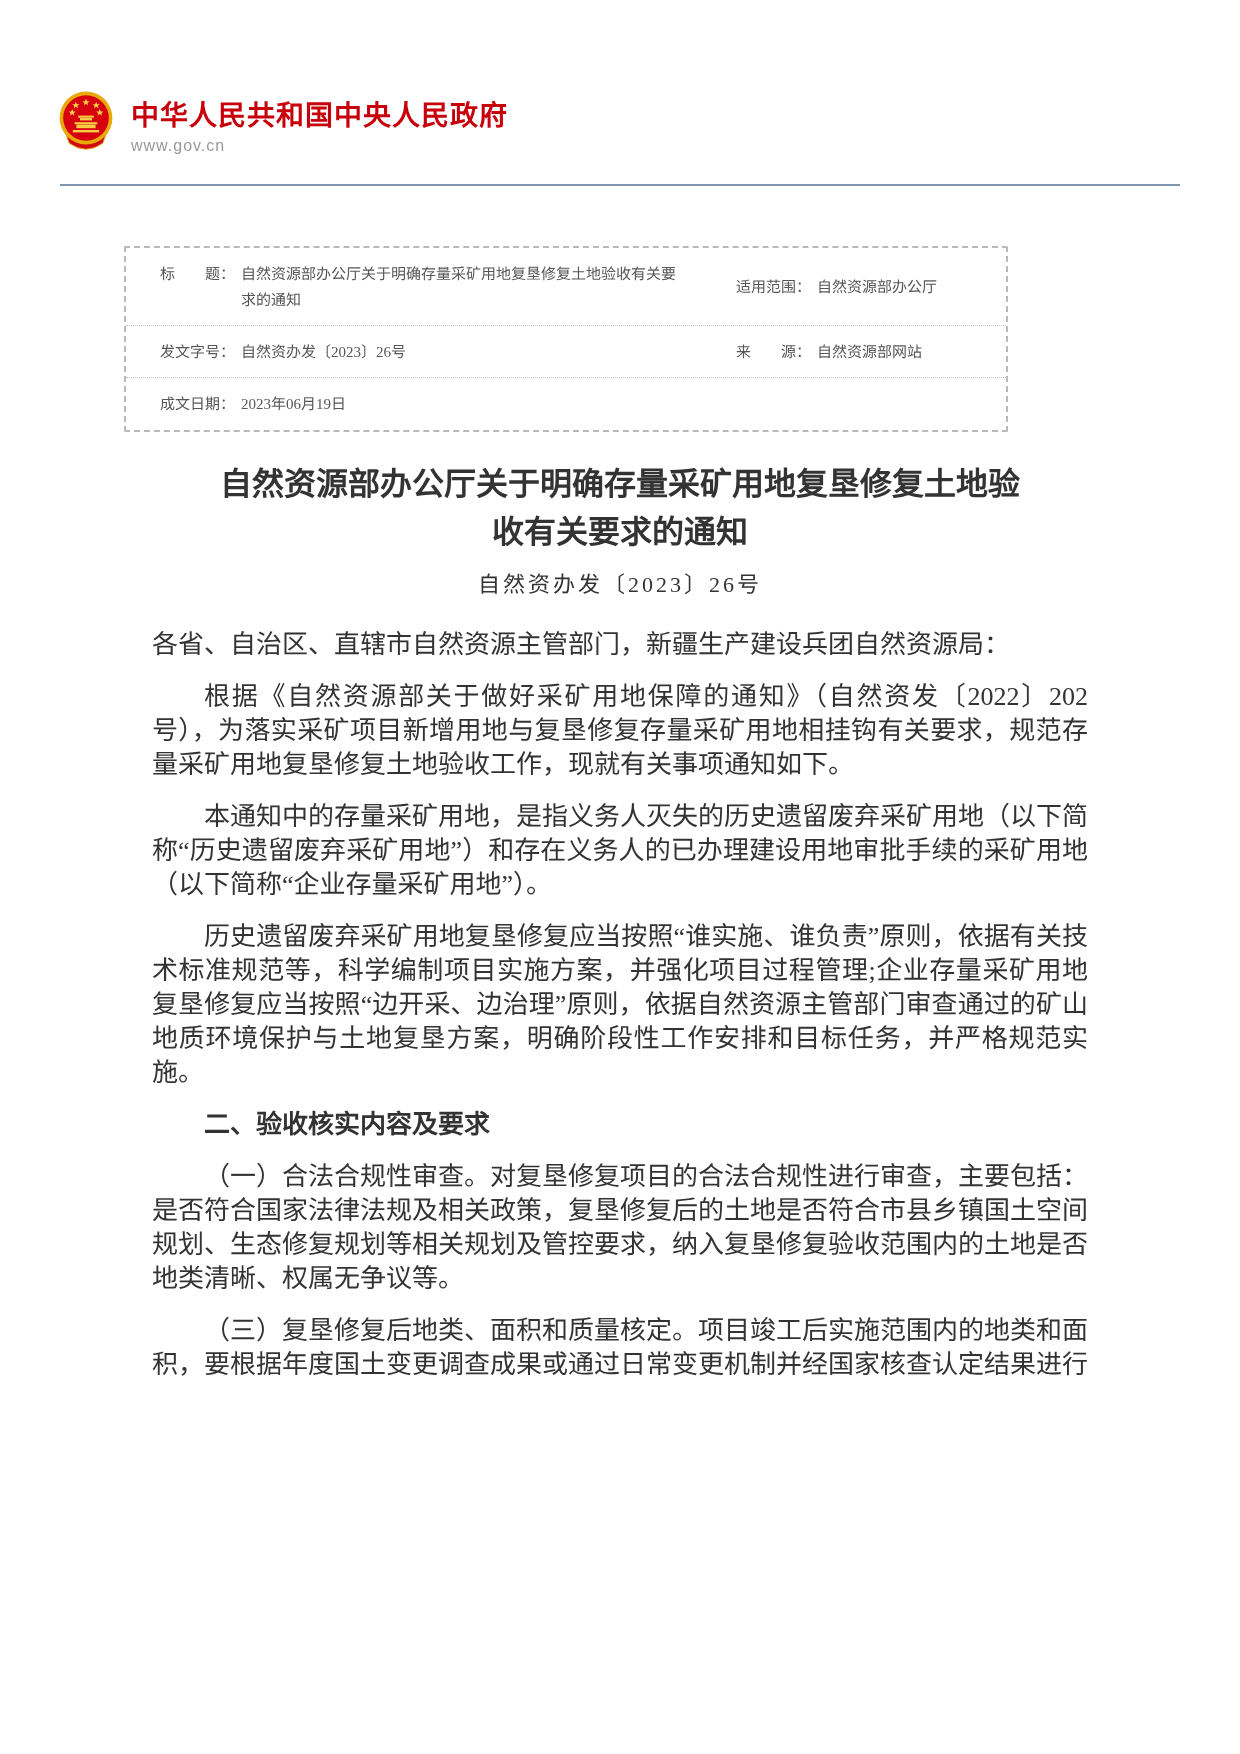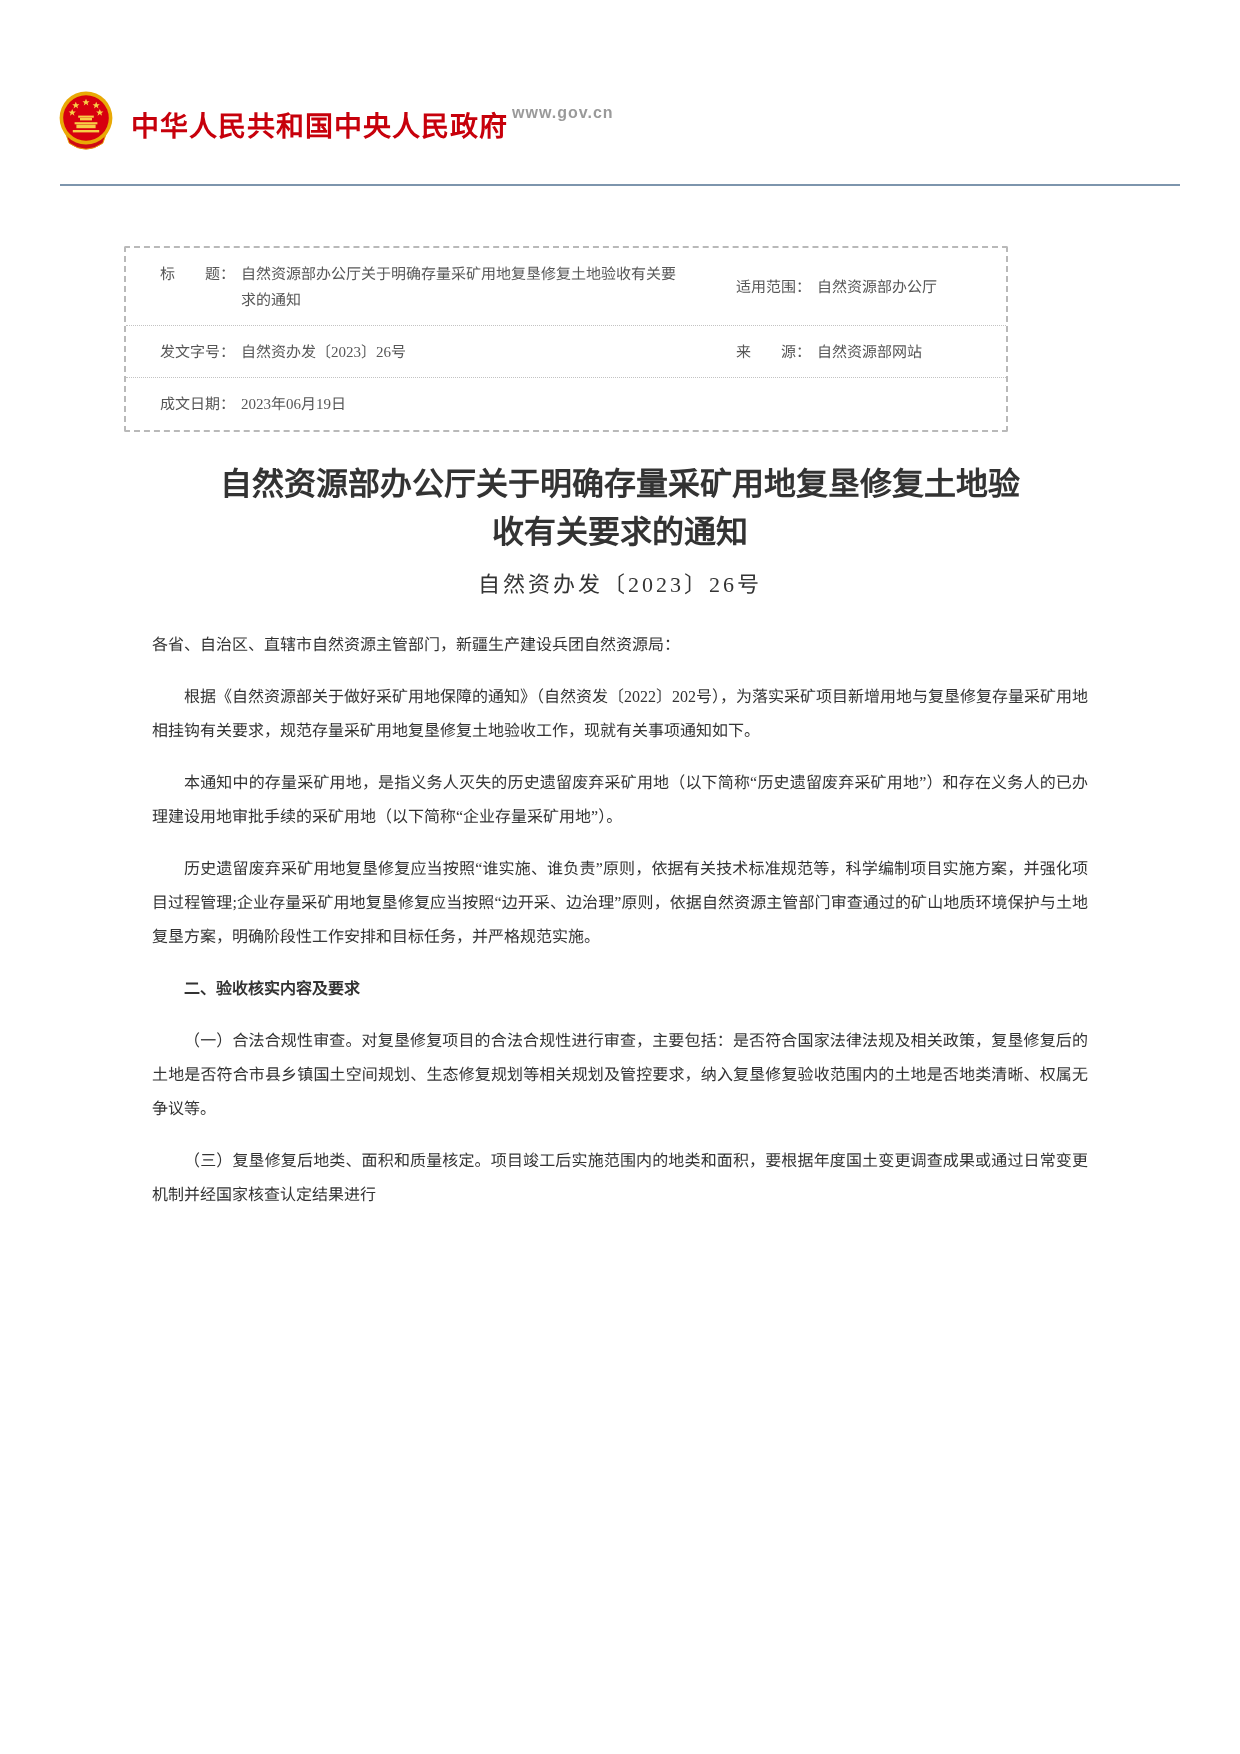--- a/index.html
+++ b/index.html
@@ -14,34 +14,33 @@
   }
 
   
   .site-header {
     display: flex;
     align-items: center;
     gap: 15px;
     padding: 90px 60px 0 56px;
   }
   .emblem-wrap { flex: 0 0 auto; line-height: 0; }
-  .brand-text { display: flex; gap: 4px; }
+  .brand-text { display: flex; flex-direction: column; gap: 4px; }
   .site-name {
     font-family: "Liberation Sans", "DejaVu Sans", sans-serif;
     font-size: 28px;
     font-weight: bold;
     letter-spacing: 1px;
     color: #c7000b;
   }
   .site-url {
     font-family: "Liberation Sans", "DejaVu Sans", sans-serif;
     font-size: 16px;
     color: #9a9a9a;
     letter-spacing: 1px;
-    font-weight: bold;
   }
   .header-rule {
     border: none;
     border-top: 2px solid #7d95ad;
     margin: 26px 60px 0 60px;
   }
 
   
   .meta-box {
     width: 884px;
@@ -93,21 +92,21 @@
     color: #333;
   }
   .doc-number {
     text-align: center;
     font-size: 22px;
     letter-spacing: 3px;
     margin: 6px 0 30px 0;
     color: #333;
   }
   .doc p, .doc h3 {
-    font-size: 16px;
+    font-size: 26px;
     line-height: 34px;
     text-align: justify;
     margin: 18px 0;
     font-weight: normal;
   }
   .doc .salutation { text-indent: 0; margin-top: 26px; }
   .doc .para { text-indent: 2em; }
   .doc .heading { text-indent: 2em; font-weight: bold; }
 </style>
 </head>

